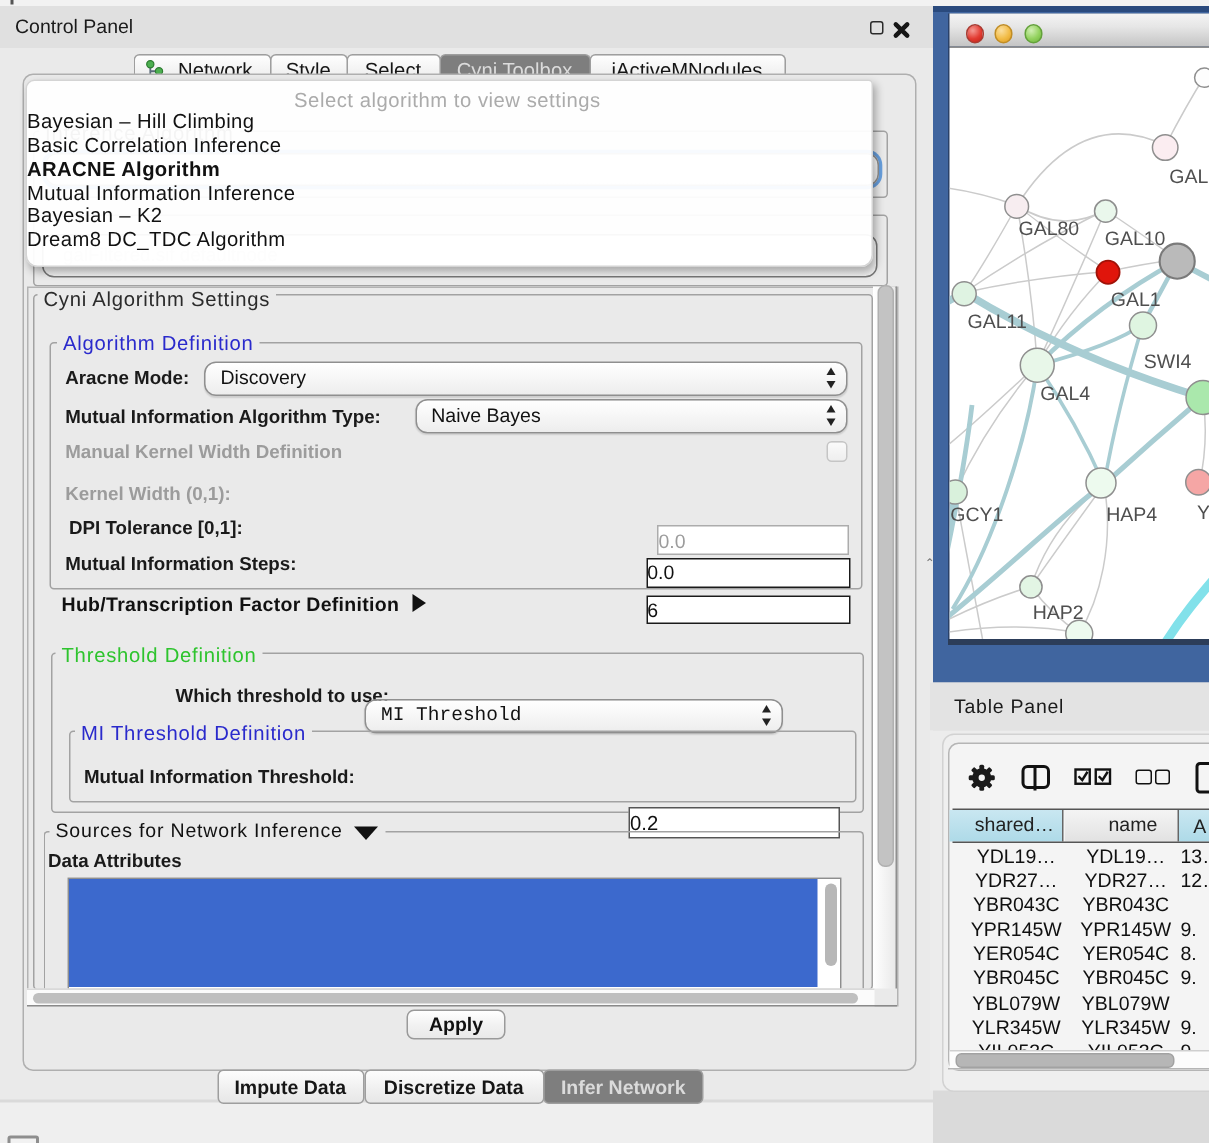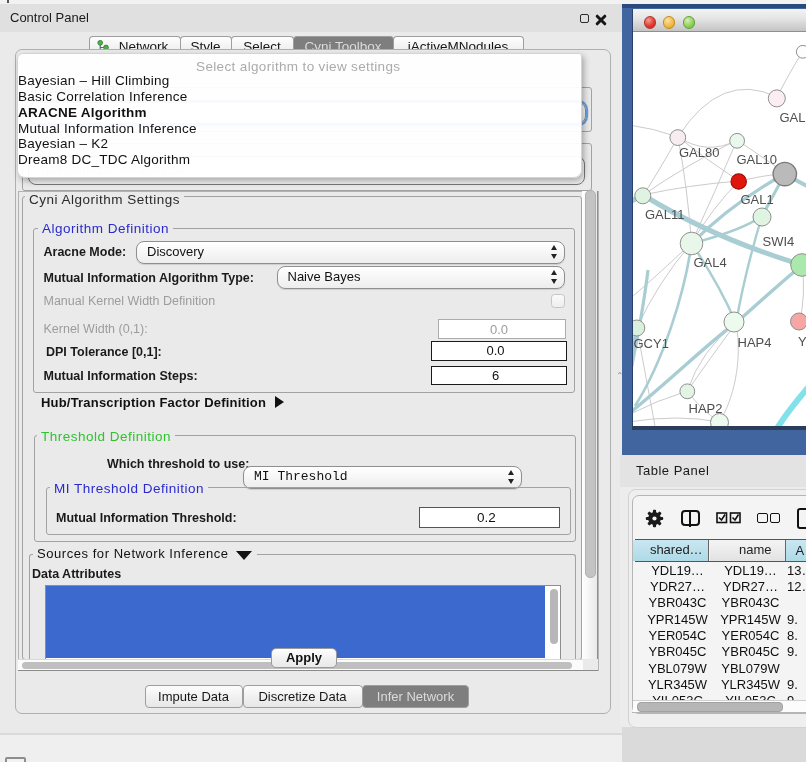--- a/index.html
+++ b/index.html
@@ -1,35 +1,35 @@
 <!DOCTYPE html>
 <html><head>
 <meta charset="utf-8">
 <style>
   html,body{margin:0;padding:0;}
   body{width:806px;height:762px;font-family:"Liberation Sans",sans-serif;}
   #root{position:absolute;top:0;left:0;width:806px;height:762px;background:#DADADA;overflow:hidden;}
   .abs{position:absolute;}
   .lbl{position:absolute;font-size:12.5px;font-weight:bold;color:#1A1A1A;white-space:nowrap;}
-  .glbl{position:absolute;font-size:12.5px;font-weight:normal;color:#9C9C9C;white-space:nowrap;}
+  .glbl{position:absolute;font-size:12.5px;font-weight:bold;color:#9C9C9C;white-space:nowrap;}
   .grp{position:absolute;border:1px solid #A2A2A2;border-radius:3px;}
   .grpcap{position:absolute;font-size:13.5px;letter-spacing:0.5px;color:#2b2b2b;background:#EAEAEA;padding:0 4px;white-space:nowrap;z-index:3;}
   .combo{position:absolute;height:21px;border:1px solid #8F8F8F;border-radius:8px;
      background:linear-gradient(#FFFFFF,#F7F7F7 45%,#EDEDED);box-shadow:0 1px 1px rgba(0,0,0,0.12);}
   .combo .ct{position:absolute;left:10px;top:0;line-height:20px;font-size:13px;color:#111;}
   .arr{position:absolute;width:0;height:0;border-left:3.8px solid transparent;border-right:3.8px solid transparent;}
   .arrup{border-bottom:5px solid #222;}
   .arrdn{border-top:5px solid #222;}
-  .field{position:absolute;background:#FFF;text-align:center;font-size:13px;color:#111;}
+  .field{position:absolute;background:#FFF;text-align:left;font-size:13px;color:#111;margin-top:31px;}
   .tab{position:absolute;top:35.5px;height:19px;background:linear-gradient(#FEFEFE,#F2F2F2 55%,#E9E9E9);
      border:1px solid #9E9E9E;border-bottom:none;border-radius:4px 4px 0 0;
      text-align:center;font-size:13.5px;color:#161616;line-height:19px;}
   .tabsel{background:#7E7E7E;color:#DCDCDC;}
-  .btab{position:absolute;top:685px;height:21px;background:linear-gradient(#FDFDFD,#F0F0F0 55%,#E7E7E7);
-     border:1px solid #9E9E9E;border-radius:4px;text-align:center;font-size:13px;color:#161616;line-height:21px;font-weight:normal;}
+  .btab{position:absolute;top:713px;height:21px;background:linear-gradient(#FDFDFD,#F0F0F0 55%,#E7E7E7);
+     border:1px solid #9E9E9E;border-radius:4px;text-align:center;font-size:13px;color:#161616;line-height:21px;font-weight:bold;}
   .btabsel{background:#7E7E7E;color:#DBDBDB;}
   .rowtxt{position:absolute;font-size:13px;color:#101010;white-space:nowrap;}
 </style>
 </head>
 <body>
 <div id="root">
 
 <div class="abs" style="left:0;top:0;width:622px;height:4px;background:#F2F2F2;"></div>
 <div class="abs" style="left:7px;top:0;width:2px;height:3px;background:#555;"></div>
 <div class="abs" style="left:0;top:4px;width:622px;height:27.5px;background:#E0E0E0;border-bottom:1px solid #D2D2D2;">
@@ -93,21 +93,21 @@
 <div class="lbl" style="left:46px;top:344.5px;">DPI Tolerance [0,1]:</div>
 <div class="field" style="left:430.5px;top:341px;width:128px;height:18px;border:1.6px solid #1A1A1A;line-height:18px;padding-right:6px;">0.0</div>
 <div class="lbl" style="left:43.5px;top:368.5px;">Mutual Information Steps:</div>
 <div class="field" style="left:430.5px;top:365.5px;width:128px;height:17.5px;border:1.6px solid #1A1A1A;line-height:17.5px;padding-right:6px;">6</div>
 
 <div class="abs" style="left:41px;top:395px;font-size:13px;font-weight:600;letter-spacing:0.2px;color:#111;">Hub/Transcription Factor Definition</div>
 <div class="abs" style="left:275px;top:395.5px;width:0;height:0;border-top:6.5px solid transparent;border-bottom:6.5px solid transparent;border-left:9px solid #111;"></div>
 
 <div class="grp" style="left:33.5px;top:435px;width:540px;height:105px;"></div>
 <div class="grpcap" style="left:37px;top:428.5px;color:#2EC42E;">Threshold Definition</div>
-<div class="lbl" style="left:107px;top:456.5px;">Which threshold to use:</div>
+<div class="lbl" style="left:117px;top:456.5px;">Which threshold to use:</div>
 <div class="combo" style="left:243px;top:466px;width:277px;font-family:Liberation Mono, monospace;">
   <span class="ct">MI Threshold</span>
   <div class="arr arrup" style="right:7px;top:3.2px;"></div>
   <div class="arr arrdn" style="right:7px;top:11.5px;"></div>
 </div>
 <div class="grp" style="left:45.5px;top:487px;width:523px;height:45.5px;"></div>
 <div class="grpcap" style="left:50px;top:480.5px;color:#2A2ACC;">MI Threshold Definition</div>
 <div class="lbl" style="left:56px;top:510.5px;">Mutual Information Threshold:</div>
 <div class="field" style="left:419px;top:506.5px;width:133px;height:19.5px;border:1.6px solid #555;line-height:20px;padding-right:6px;font-size:13.5px;">0.2</div>
 
@@ -118,21 +118,21 @@
 <div class="abs" style="left:45px;top:584.5px;width:514px;height:73px;border:1px solid #8E8E8E;background:#FFF;"></div>
 <div class="abs" style="left:46px;top:585.5px;width:499px;height:72px;background:#3C69CD;"></div>
 <div class="abs" style="left:549.5px;top:588.5px;width:8px;height:55px;border-radius:4px;background:#B7B7B7;"></div>
 
 <div class="abs" style="left:581.5px;top:191px;width:15.5px;height:467.5px;background:linear-gradient(to right,#FFF,#E9E9E9);border-right:1px solid #8F8F8F;"></div>
 <div class="abs" style="left:584.5px;top:190px;width:9px;height:386px;border-radius:5px;background:#C3C3C3;border:1px solid #B0B0B0;"></div>
 <div class="abs" style="left:17.5px;top:659px;width:565px;height:10.5px;background:#FBFBFB;border-top:1px solid #D9D9D9;"></div>
 <div class="abs" style="left:22px;top:661.5px;width:550px;height:7px;border-radius:3.5px;background:#BFBFBF;"></div>
 <div class="abs" style="left:17.5px;top:669.5px;width:580px;height:1px;background:#8A8A8A;"></div>
 
-<div class="abs" style="left:271px;top:648px;width:64px;height:18px;border:1px solid #9A9A9A;border-radius:5px;background:linear-gradient(#FFFFFF,#F2F2F2 50%,#E9E9E9);text-align:center;line-height:18px;font-size:13px;font-weight:600;color:#111;">Apply</div>
+<div class="abs" style="left:271px;top:673px;width:64px;height:18px;border:1px solid #9A9A9A;border-radius:5px;background:linear-gradient(#FFFFFF,#F2F2F2 50%,#E9E9E9);text-align:center;line-height:18px;font-size:13px;font-weight:600;color:#111;">Apply</div>
 
 <div class="btab" style="left:144.5px;width:96px;">Impute Data</div>
 <div class="btab btabsel" style="left:362px;width:105px;">Infer Network</div>
 <div class="btab" style="left:242.5px;width:118px;">Discretize Data</div>
 
 <div class="abs" style="left:17px;top:52.5px;width:563px;height:123px;background:rgba(255,255,255,0.95);border:1px solid #D4D4D4;border-radius:6px 3px 8px 8px;box-shadow:2px 3px 6px rgba(0,0,0,0.3);z-index:5;"></div>
 <div class="abs" style="left:16.5px;top:58.5px;width:563.5px;text-align:center;font-size:13.5px;letter-spacing:0.35px;color:#ABABAB;z-index:6;">Select algorithm to view settings</div>
 <div class="abs" style="left:18px;top:73px;font-size:13.5px;letter-spacing:0.25px;color:#111;line-height:15.85px;z-index:6;white-space:nowrap;">Bayesian – Hill Climbing<br>Basic Correlation Inference<br><b>ARACNE Algorithm</b><br>Mutual Information Inference<br>Bayesian – K2<br>Dream8 DC_TDC Algorithm</div>
 
 <div class="abs" style="left:616.5px;top:371px;width:5px;height:7px;color:#777;font-size:8px;">⌃</div>

